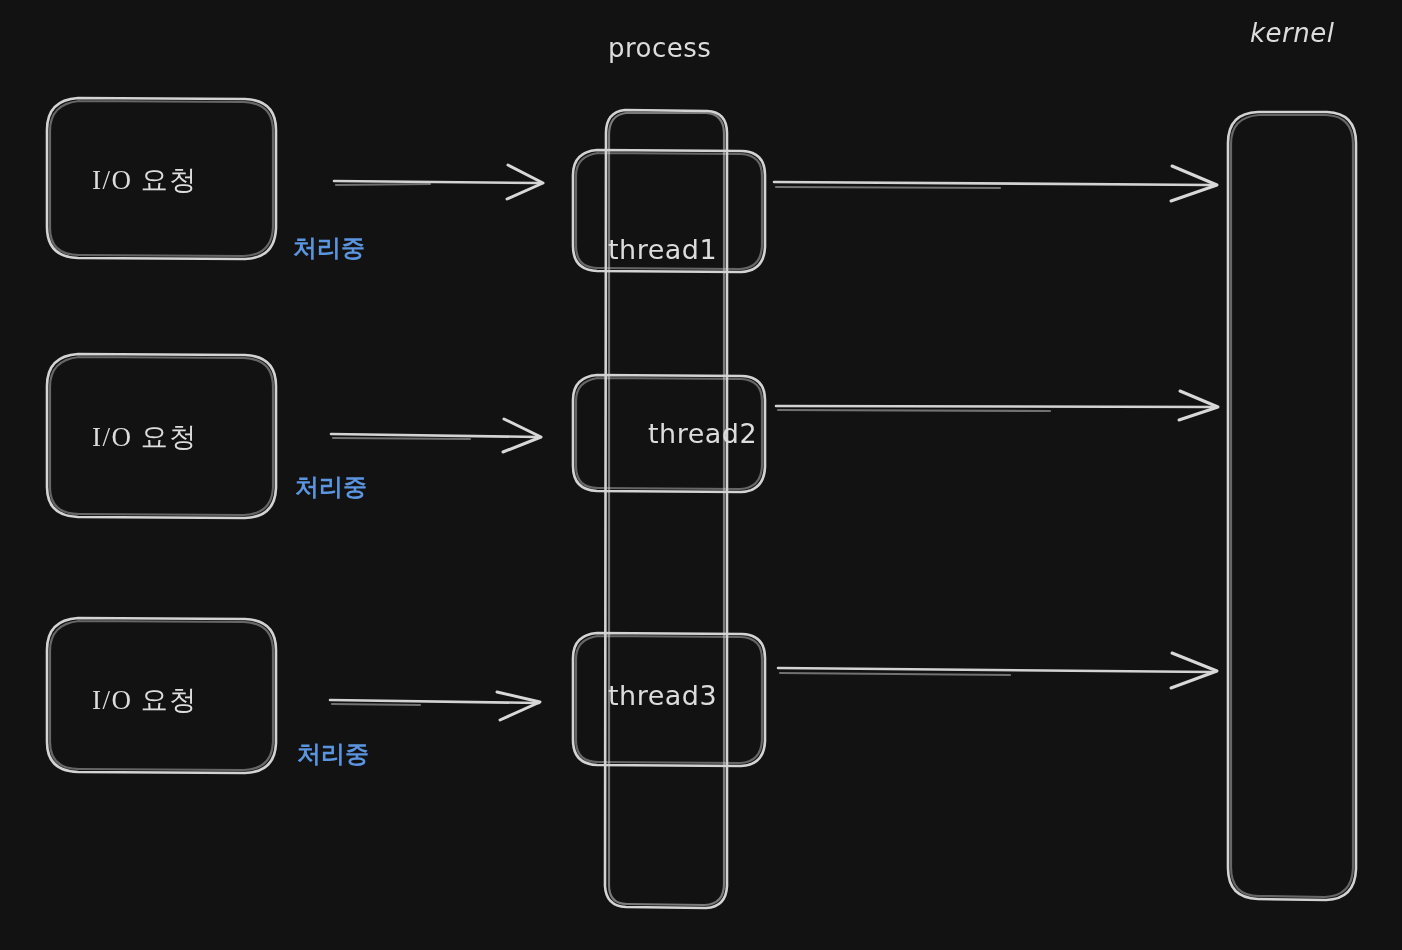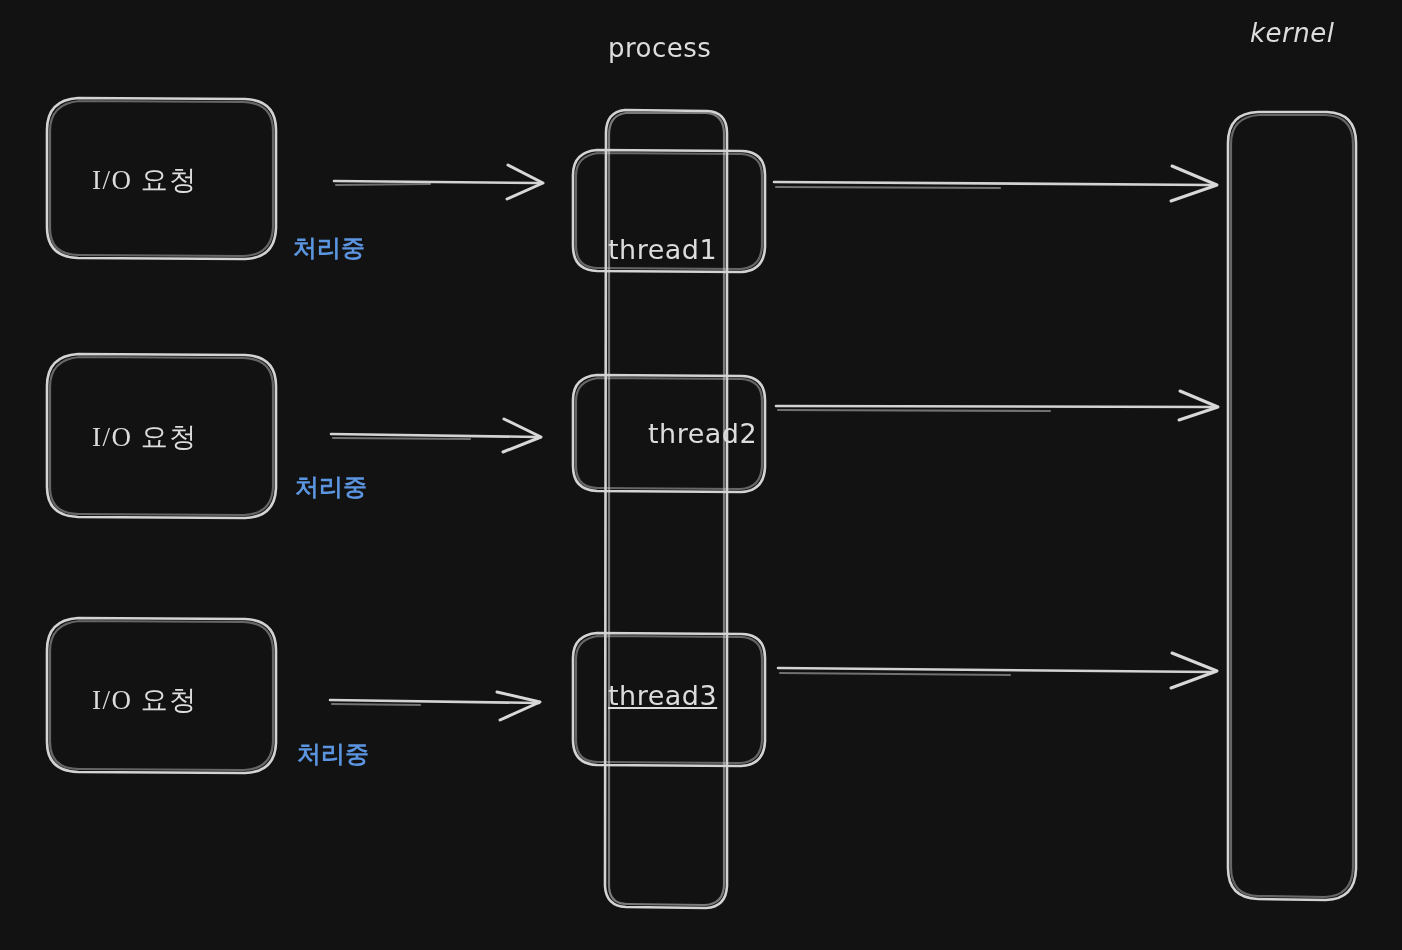--- a/index.html
+++ b/index.html
@@ -155,15 +155,15 @@
   <div class="lbl lbl-box" style="left:92px; top:162px;">I/O 요청</div>
   <div class="lbl lbl-box" style="left:92px; top:419px;">I/O 요청</div>
   <div class="lbl lbl-box" style="left:92px; top:682px;">I/O 요청</div>
 
   <div class="lbl lbl-status" style="left:293px; top:232px; color:#5b95e0;">처리중</div>
   <div class="lbl lbl-status" style="left:295px; top:471px; color:#5b95e0;">처리중</div>
   <div class="lbl lbl-status" style="left:297px; top:738px; color:#5b95e0;">처리중</div>
 
   <div class="lbl lbl-thread" style="left:608px; top:194px;margin-top:40px;">thread1</div>
   <div class="lbl lbl-thread" style="left:608px; top:418px;margin-left:40px;">thread2</div>
-  <div class="lbl lbl-thread" style="left:608px; top:680px;text-decoration:underline;">thread3</div>
+  <div class="lbl lbl-thread" style="left:608px; top:680px;">thread3</div>
 
 </div>
 
 </body></html>

